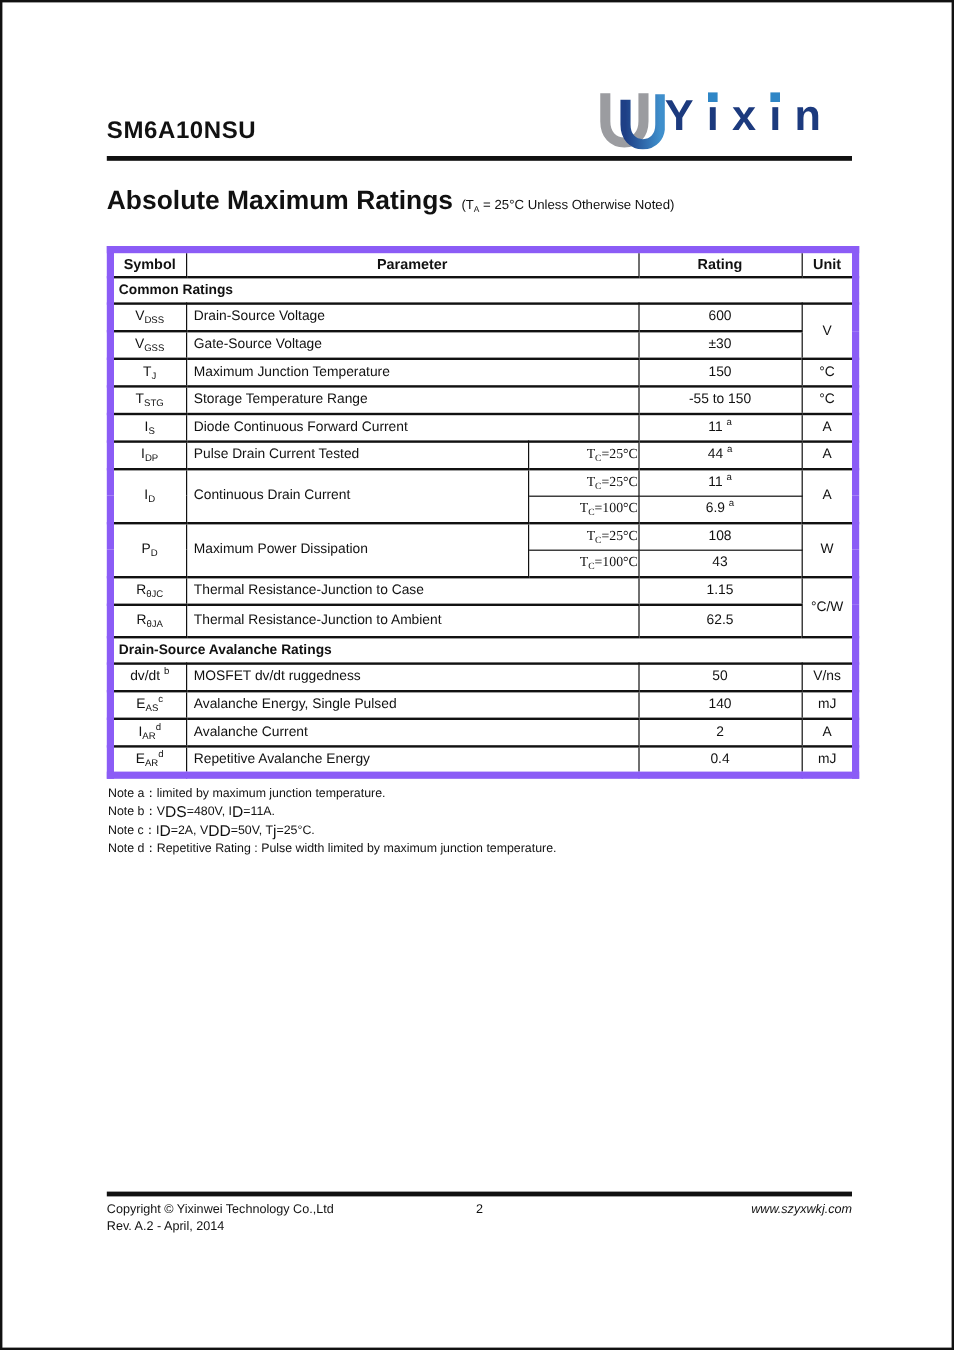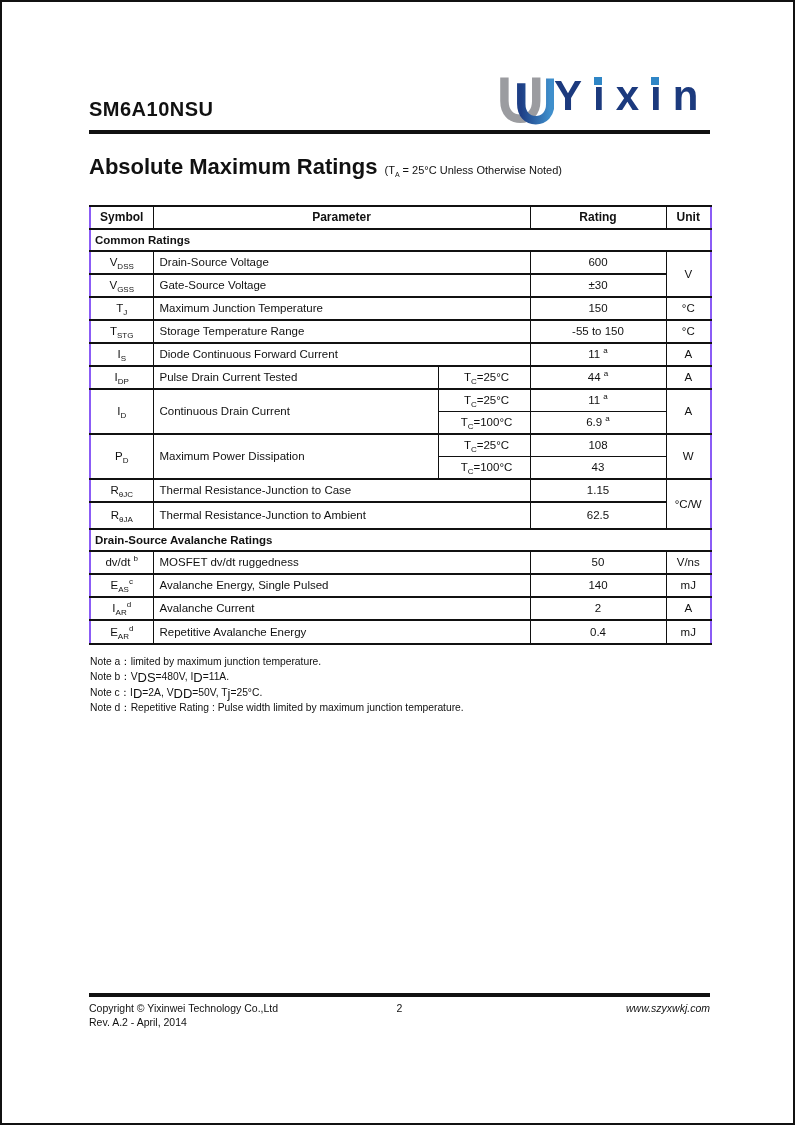--- a/index.html
+++ b/index.html
@@ -6,41 +6,41 @@
   .page {
     position:relative; width:795px; height:1125px; margin:0 auto;
     background:#ffffff; border:2px solid #111; box-sizing:border-box;
     font-family:"Liberation Sans","DejaVu Sans",sans-serif; color:#111;
     overflow:hidden;
   }
   
   .part-number { position:absolute; left:87px; top:96px; font-size:20px; font-weight:bold; letter-spacing:0.5px; }
   .logo { position:absolute; left:494px; top:66px; width:216px; height:62px; }
   .logo-mark { position:absolute; left:0; top:4px; }
-  .logo-text { position:absolute; left:58px; top:2px; font-size:42px; font-weight:bold; letter-spacing:11px; line-height:52px; white-space:nowrap; }
+  .logo-text { position:absolute; left:58px; top:2px; font-size:36px; font-weight:bold; letter-spacing:11px; line-height:52px; white-space:nowrap; }
   .logo-text .li { position:relative; display:inline-block; }
   .logo-text .i-dot { position:absolute; top:7px; left:1px; width:8px; height:8px; }
   .header-rule { position:absolute; left:87px; top:128px; width:621px; height:4px; background:#111; }
   
   .title { position:absolute; left:87px; top:152px; white-space:nowrap; }
   .title-main { font-size:22px; font-weight:bold; }
   .title-cond { font-size:11px; margin-left:7px; }
   .title-cond sub { font-size:7px; }
   
   .tbl-wrap { position:absolute; left:87px; top:203px; }
-  table.ratings { border-collapse:collapse; table-layout:fixed; width:621px; border:2px solid #8b5cf6; }
+  table.ratings { border-collapse:collapse; table-layout:fixed; width:621px; border:6px solid #8b5cf6; }
   table.ratings td {
     border:1.5px solid #111; border-top-width:2px; border-bottom-width:2px;
     padding:0; font-size:11.5px; text-align:center; vertical-align:middle;
     overflow:hidden; line-height:1.1;
   }
   table.ratings tr.head td { font-weight:bold; font-size:12px; }
   table.ratings tr.section td { text-align:left; font-weight:bold; padding-left:4px;margin-left:16px; }
   table.ratings td.par { text-align:left; padding-left:6px; padding-right:4px; }
-  table.ratings td.cond { text-align:center; padding-left:5px; }
+  table.ratings td.cond { text-align:right; padding-left:5px;font-family:Liberation Serif, serif; }
   table.ratings td.b-thin { border-bottom-width:1px; }
   table.ratings td.t-thin { border-top-width:1px; }
   sub { font-size:8px; vertical-align:-2.5px; line-height:0; letter-spacing:0; }
   sup { font-size:8px; vertical-align:5px; line-height:0; letter-spacing:0; }
   
   .notes { position:absolute; left:88px; top:652px; font-size:10.3px; line-height:15.3px; }
   .notes sub { font-size:13px; vertical-align:-2px; }
   
   .footer-rule { position:absolute; left:87px; top:991px; width:621px; height:3.5px; background:#111; }
   .footer { position:absolute; left:87px; top:999px; width:621px; font-size:10.5px; line-height:14px; }

